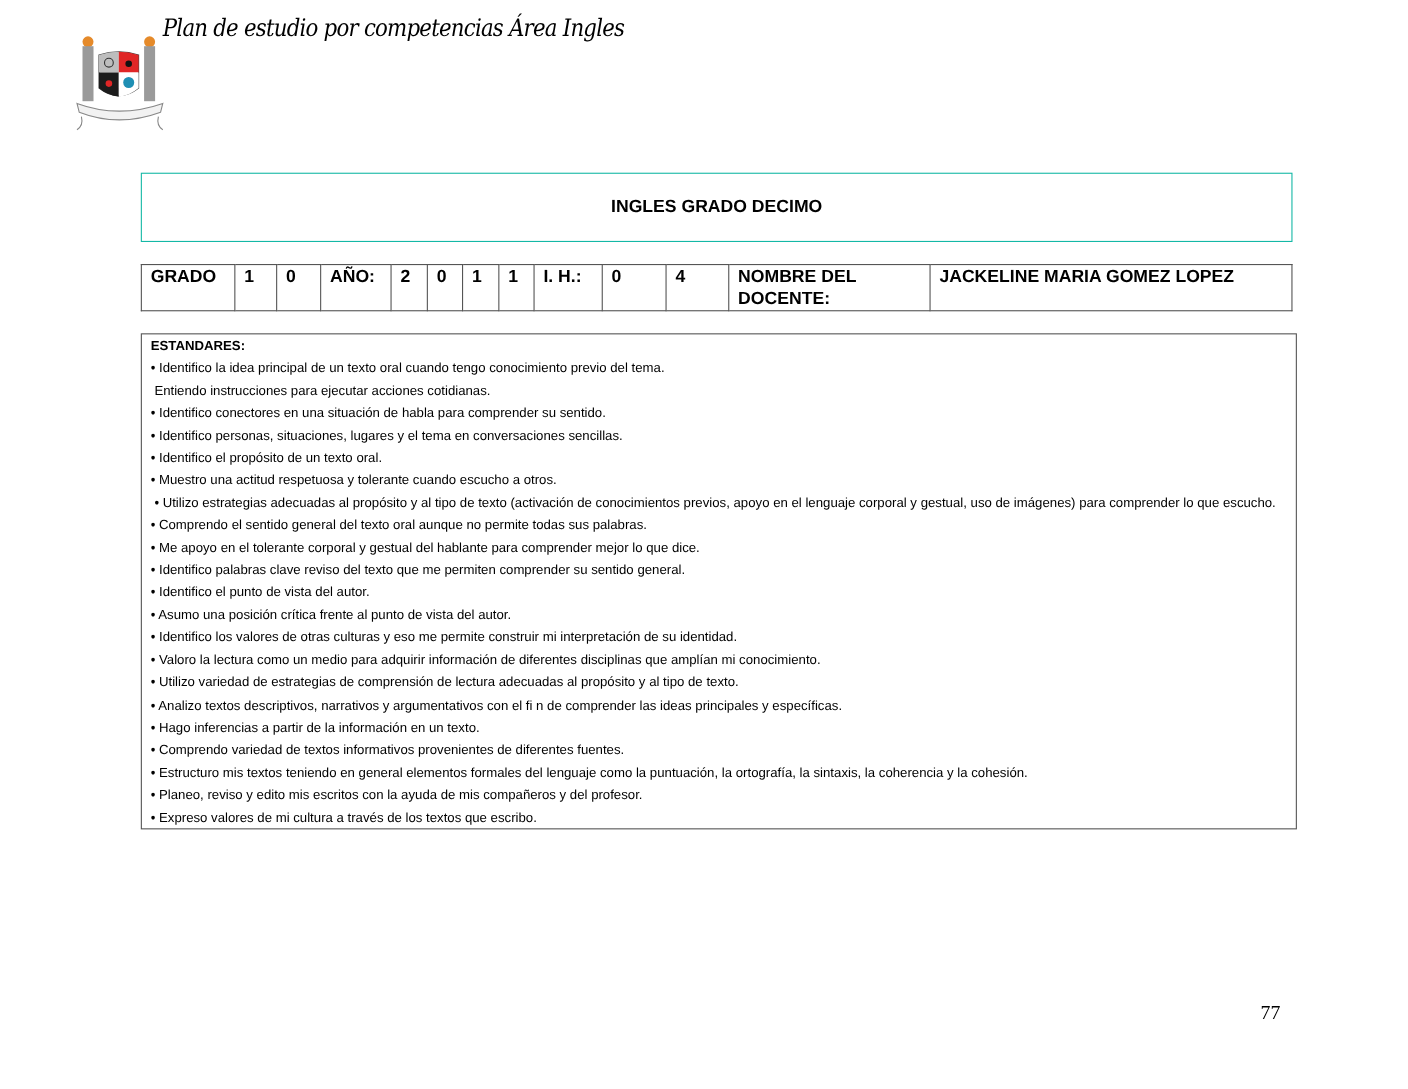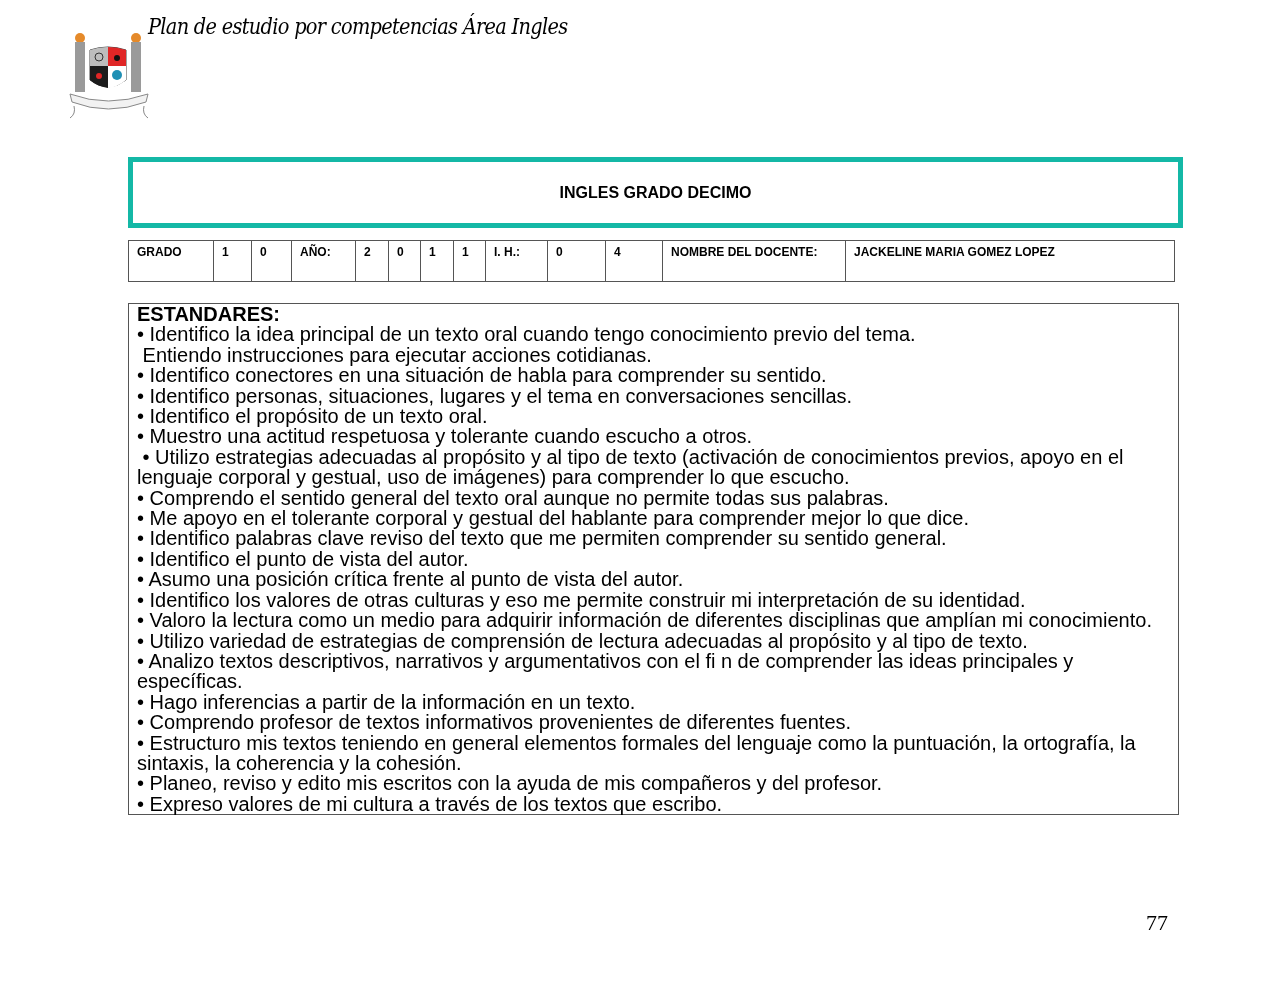--- a/index.html
+++ b/index.html
@@ -1,26 +1,26 @@
 <!DOCTYPE html>
 <html><head>
 <meta charset="utf-8">
 <style>
   html, body { margin: 0; padding: 0; background: #ffffff; }
   body { width: 1280px; height: 990px; position: relative; overflow: hidden; font-family: "Liberation Sans", sans-serif; color: #000; }
   .header { position: absolute; left: 66px; top: 28px; height: 96px; display: flex; align-items: flex-start; }
   .logo { width: 86px; height: 92px; position: relative; }
   .header-title { font-family: "DejaVu Serif", serif; font-style: italic; font-size: 22px; letter-spacing: -0.8px; margin-left: -4px; margin-top: -14px; transform: scaleX(0.88); transform-origin: left center; white-space: nowrap; }
-  .title-box { position: absolute; left: 128px; top: 157px; width: 1045px; height: 61px; border: 5px solid #14b8a6; display: flex; align-items: center; justify-content: center; font-weight: bold; font-size: 16px; }
-  table.info { position: absolute; left: 128px; top: 240px; width: 1047px; border-collapse: collapse; font-size: 12px; font-weight: bold; }
+  .title-box { position: absolute; left: 128px; top: 157px; width: 1045px; height: 61px; border: 1px solid #14b8a6; display: flex; align-items: center; justify-content: center; font-weight: bold; font-size: 16px; }
+  table.info { position: absolute; left: 128px; top: 240px; width: 1047px; border-collapse: collapse; font-size: 16px; font-weight: bold; }
   table.info td { border: 1px solid #555; vertical-align: top; padding: 1px 8px 0 8px; height: 39px; line-height: 20px; }
-  .stds { position: absolute; left: 128px; top: 303px; width: 1037px; border: 1px solid #555; padding: 0 4px 0 8px; font-size: 20px; line-height: 20.4px; }
+  .stds { position: absolute; left: 128px; top: 303px; width: 1037px; border: 1px solid #555; padding: 0 4px 0 8px; font-size: 12px; line-height: 20.4px; }
   .stds-head { font-weight: bold; }
   .stds-item { white-space: normal; }
-  .page-number { position: absolute; left: 1146px; top: 910px; font-family: "Liberation Serif", serif; font-size: 22px; }
+  .page-number { position: absolute; left: 1146px; top: 910px; font-family: "Liberation Serif", serif; font-size: 18px; }
 </style>
 </head>
 <body>
 
 <div class="header">
   <div class="logo">
     <svg width="86" height="92" viewBox="0 0 86 92">
 
       <ellipse cx="14" cy="10" rx="5" ry="5" fill="#e58a2a"></ellipse>
       <ellipse cx="70" cy="10" rx="5" ry="5" fill="#e58a2a"></ellipse>
@@ -83,20 +83,20 @@
     <div class="stds-item">• Comprendo el sentido general del texto oral aunque no permite todas sus palabras.</div>
     <div class="stds-item">• Me apoyo en el tolerante corporal y gestual del hablante para comprender mejor lo que dice.</div>
     <div class="stds-item">• Identifico palabras clave reviso del texto que me permiten comprender su sentido general.</div>
     <div class="stds-item">• Identifico el punto de vista del autor.</div>
     <div class="stds-item">• Asumo una posición crítica frente al punto de vista del autor.</div>
     <div class="stds-item">• Identifico los valores de otras culturas y eso me permite construir mi interpretación de su identidad.</div>
     <div class="stds-item">• Valoro la lectura como un medio para adquirir información de diferentes disciplinas que amplían mi conocimiento.</div>
     <div class="stds-item">• Utilizo variedad de estrategias de comprensión de lectura adecuadas al propósito y al tipo de texto.</div>
     <div class="stds-item">• Analizo textos descriptivos, narrativos y argumentativos con el fi n de comprender las ideas principales y específicas.</div>
     <div class="stds-item">• Hago inferencias a partir de la información en un texto.</div>
-    <div class="stds-item">• Comprendo profesor de textos informativos provenientes de diferentes fuentes.</div>
+    <div class="stds-item">• Comprendo variedad de textos informativos provenientes de diferentes fuentes.</div>
     <div class="stds-item">• Estructuro mis textos teniendo en general elementos formales del lenguaje como la puntuación, la ortografía, la sintaxis, la coherencia y la cohesión.</div>
     <div class="stds-item">• Planeo, reviso y edito mis escritos con la ayuda de mis compañeros y del profesor.</div>
     <div class="stds-item">• Expreso valores de mi cultura a través de los textos que escribo.</div>
   </div>
 </div>
 
 <div class="page-number">77</div>
 
 </body></html>

